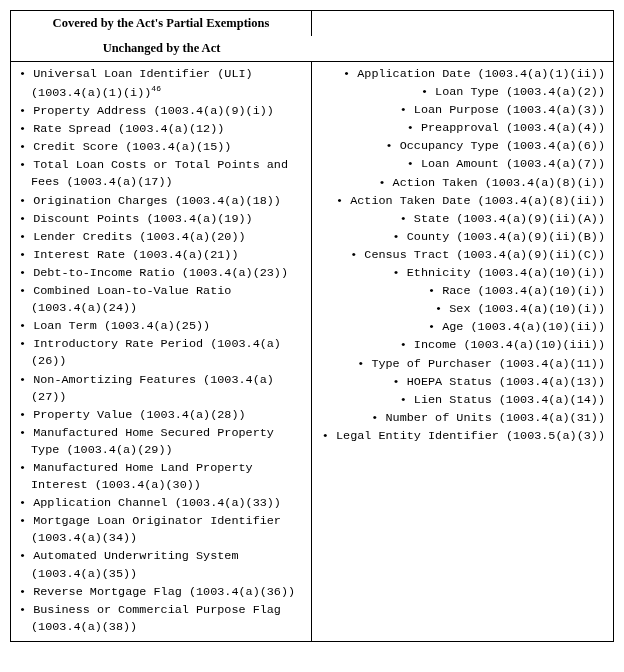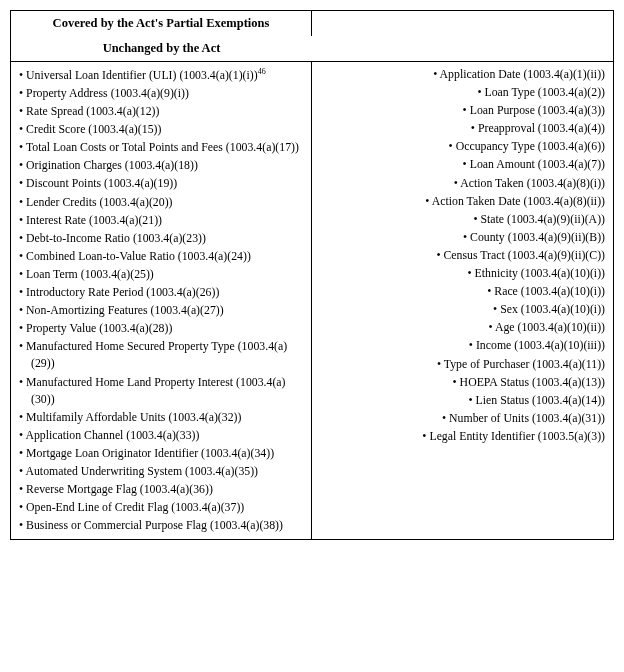--- a/index.html
+++ b/index.html
@@ -60,20 +60,21 @@
     }
     ul {
       list-style: none;
       padding: 0;
       margin: 0;
     }
     li {
       padding-left: 12px;
       text-indent: -12px;
       margin-bottom: 1px;
+      font-family: Liberation Mono, monospace;
     }
     li::before {
       content: "• ";
     }
     sup {
       font-size: 8px;
     }
   </style>
 </head>
 <body>
@@ -96,26 +97,24 @@
           <li>Lender Credits (1003.4(a)(20))</li>
           <li>Interest Rate (1003.4(a)(21))</li>
           <li>Debt-to-Income Ratio (1003.4(a)(23))</li>
           <li>Combined Loan-to-Value Ratio (1003.4(a)(24))</li>
           <li>Loan Term (1003.4(a)(25))</li>
           <li>Introductory Rate Period (1003.4(a)(26))</li>
           <li>Non-Amortizing Features (1003.4(a)(27))</li>
           <li>Property Value (1003.4(a)(28))</li>
           <li>Manufactured Home Secured Property Type (1003.4(a)(29))</li>
           <li>Manufactured Home Land Property Interest (1003.4(a)(30))</li>
-          <li>Multifamily Affordable Units (1003.4(a)(32))</li>
           <li>Application Channel (1003.4(a)(33))</li>
           <li>Mortgage Loan Originator Identifier (1003.4(a)(34))</li>
           <li>Automated Underwriting System (1003.4(a)(35))</li>
           <li>Reverse Mortgage Flag (1003.4(a)(36))</li>
-          <li>Open-End Line of Credit Flag (1003.4(a)(37))</li>
           <li>Business or Commercial Purpose Flag (1003.4(a)(38))</li>
         </ul>
     </div>
     <div class="col-right">
       <ul id="right-list">
           <li>Application Date (1003.4(a)(1)(ii))</li>
           <li>Loan Type (1003.4(a)(2))</li>
           <li>Loan Purpose (1003.4(a)(3))</li>
           <li>Preapproval (1003.4(a)(4))</li>
           <li>Occupancy Type (1003.4(a)(6))</li>

